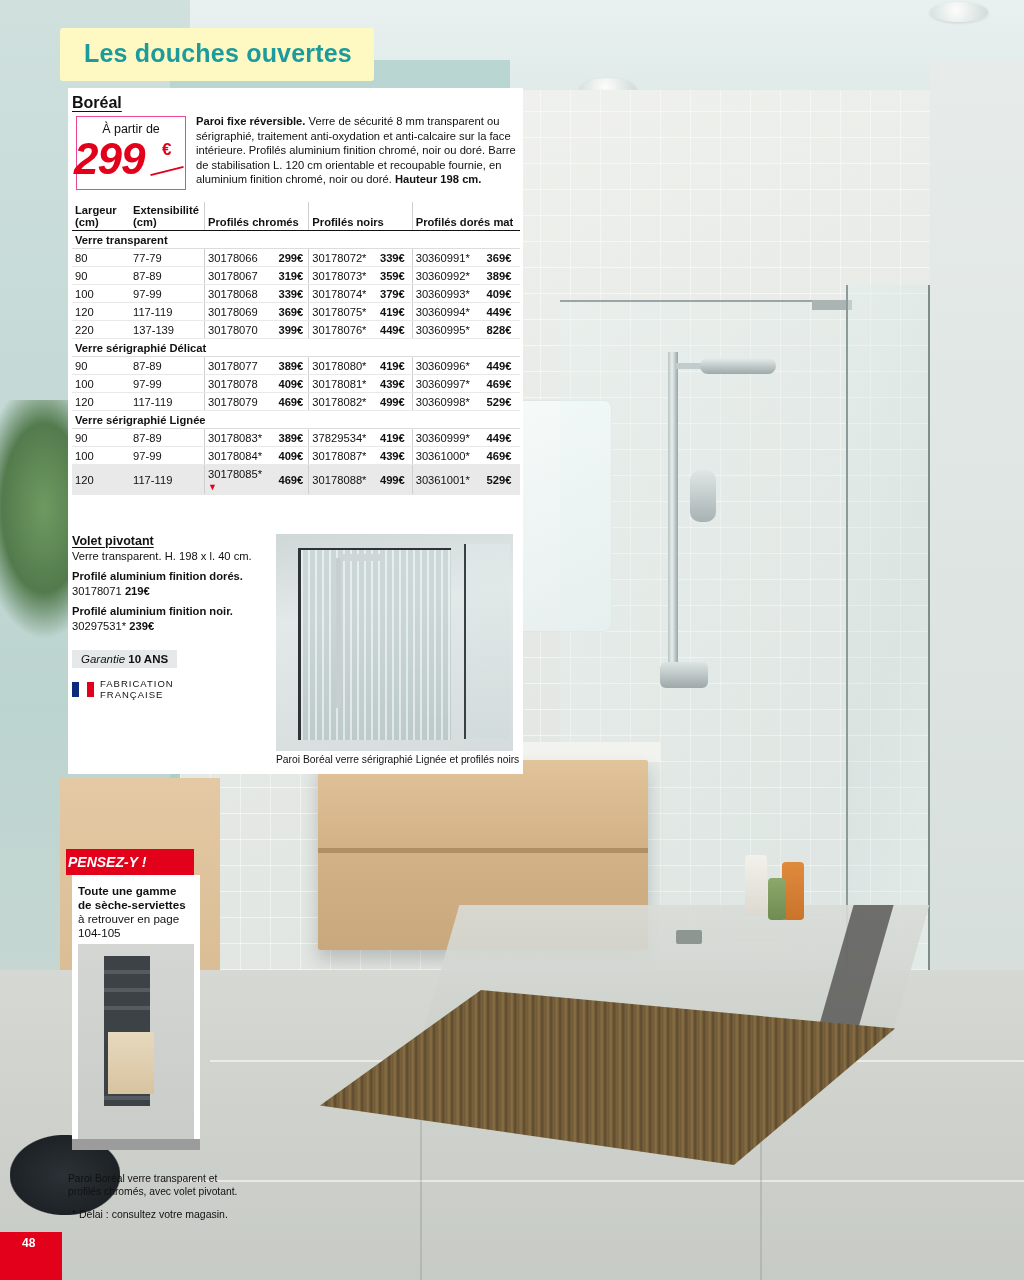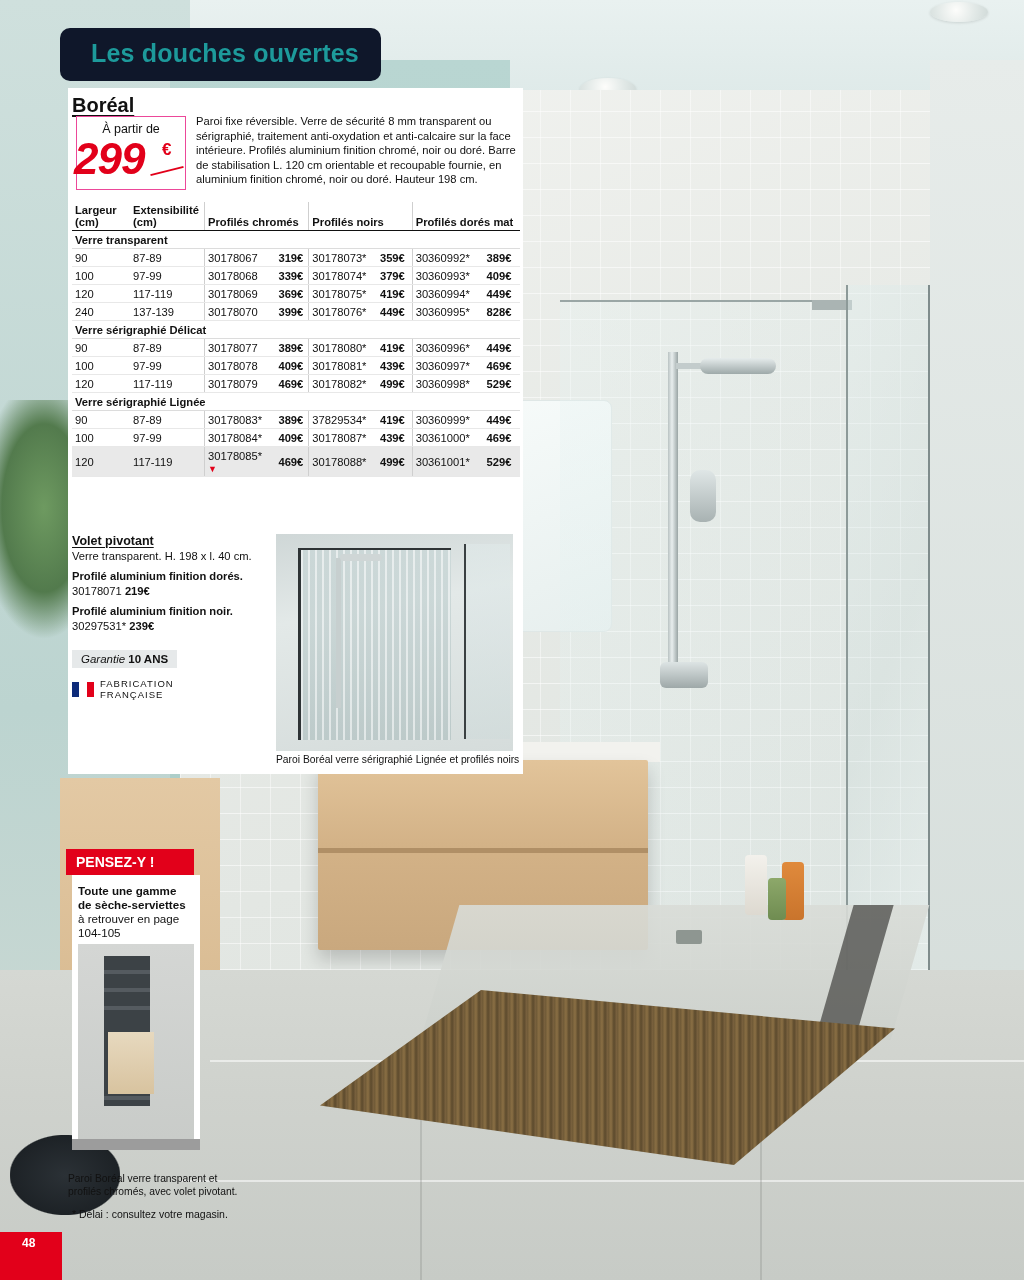--- a/index.html
+++ b/index.html
@@ -68,38 +68,38 @@
     background:radial-gradient(ellipse at 40% 45%,#5f8f4c 0%,#3f6a35 45%,rgba(63,106,53,0) 70%);
     opacity:.85;}
   .bottle{position:absolute;border-radius:4px;}
   .slippers{position:absolute;left:10px;top:1135px;width:110px;height:80px;
     background:radial-gradient(ellipse at 50% 50%,#2b3136 0%,#1d2226 70%,rgba(0,0,0,0) 72%);
     border-radius:40%;}
   .mat-dark{position:absolute;left:835px;top:905px;width:40px;height:130px;
     background:#4a4a47;transform:skewX(-16deg);opacity:.75;}
 
   
-  .title-box{position:absolute;left:60px;top:28px;background:#0f172a;padding:11px 22px 13px 31px;
-    border-radius:10px;}
+  .title-box{position:absolute;left:60px;top:28px;background:#fef9c3;padding:11px 22px 13px 24px;
+    border-radius:3px;}
   .title-box span{color:#1d9a9b;font-size:25px;font-weight:bold;letter-spacing:.2px;}
 
   .panel{position:absolute;left:68px;top:88px;width:455px;height:686px;background:#fff;}
-  .brand{position:absolute;left:72px;top:94px;font-size:20px;font-weight:bold;color:#111;
+  .brand{position:absolute;left:72px;top:94px;font-size:16px;font-weight:bold;color:#111;
     text-decoration:underline;text-underline-offset:3px;}
 
   .price-box{position:absolute;left:76px;top:116px;width:108px;height:72px;border:1px solid #ec4899;}
   .price-box .from{font-size:12.5px;color:#111;text-align:center;display:block;margin-top:5px;}
   .price-big{position:absolute;left:74px;top:134px;font-size:44px;font-weight:bold;color:#e2001a;
     font-style:italic;letter-spacing:-1px;}
   .price-eur{position:absolute;left:162px;top:140px;font-size:17px;font-weight:bold;color:#e2001a;}
   .price-strike{position:absolute;left:150px;top:170px;width:34px;height:2px;background:#e2001a;
     transform:rotate(-14deg);}
 
   .desc{position:absolute;left:196px;top:114px;width:322px;font-size:11.2px;line-height:14.6px;color:#111;}
-  .desc b{font-weight:normal;}
+  .desc b{font-weight:bold;}
 
   table.tbl{position:absolute;left:72px;top:202px;width:448px;border-collapse:collapse;
     font-size:11.2px;color:#111;}
   table.tbl th{font-weight:bold;font-size:11.2px;text-align:left;padding:2px 3px;vertical-align:bottom;}
   table.tbl td{padding:2.5px 3px;}
   .hdr-row th{border-bottom:1px solid #111;padding-bottom:3px;}
   .sec td{font-weight:bold;border-top:1px solid #14b8a6;border-bottom:1px solid #dcdcdc;padding-top:3px;}
   .rowline td{border-bottom:1px solid #e8e8e8;}
   .price{font-weight:bold;}
   .vsep{border-left:1px solid #cfcfcf;}
@@ -125,22 +125,22 @@
                linear-gradient(180deg,rgba(200,214,214,.75),rgba(170,188,188,.6));
     border-left:3px solid #2e3335;border-top:2px solid #2e3335;}
   .pp-head{position:absolute;left:64px;top:20px;width:42px;height:7px;border-radius:4px;background:#cfd6d6;}
   .pp-col{position:absolute;left:60px;top:24px;width:5px;height:150px;background:#c7cfcf;}
   .pp-door{position:absolute;left:188px;top:10px;width:44px;height:195px;
     background:linear-gradient(180deg,rgba(225,235,235,.5),rgba(205,218,218,.45));
     border-left:2px solid #3a4042;}
   .caption{position:absolute;left:276px;top:754px;width:245px;font-size:10.3px;color:#111;}
 
   .pensez{position:absolute;left:66px;top:849px;width:128px;height:26px;background:#e2001a;}
-  .pensez span{color:#fff;font-weight:bold;font-size:14px;line-height:26px;padding-left:10px;
-    }
+  .pensez span{color:#fff;font-weight:bold;font-size:14px;line-height:26px;padding-left:2px;
+    font-style:italic;}
   .pensez-card{position:absolute;left:72px;top:875px;width:128px;height:275px;background:#fff;}
   .pensez-txt{position:absolute;left:78px;top:884px;width:120px;font-size:11.6px;line-height:14px;color:#111;}
   .pensez-txt b{font-weight:bold;}
   .rad-photo{position:absolute;left:78px;top:944px;width:116px;height:195px;
     background:linear-gradient(180deg,#d4d6d4 0%,#c9ccc9 100%);overflow:hidden;}
   .rad-body{position:absolute;left:26px;top:12px;width:46px;height:150px;background:#3c4246;}
   .rad-bar{position:absolute;left:26px;width:46px;height:4px;background:#555b60;}
   .towel{position:absolute;left:30px;top:88px;width:46px;height:62px;
     background:linear-gradient(180deg,#e7d9bf,#d8c39f);}
   .pensez-foot{position:absolute;left:72px;top:1139px;width:128px;height:11px;background:#9c9c9c;}
@@ -220,20 +220,30 @@
       <th class="vsep" style="width:110px;" colspan="2">Profilés chromés</th>
       <th class="vsep" style="width:108px;margin-left:12px;" colspan="2">Profilés noirs</th>
       <th class="vsep" style="width:118px;" colspan="2">Profilés dorés mat</th>
     </tr>
   </thead>
   <tbody id="tbody">
       <tr class="sec">
         <td colspan="8">Verre transparent</td>
       </tr>
       <tr class="rowline">
+        <td>80</td>
+        <td>77-79</td>
+        <td class="vsep">30178066</td>
+        <td class="price">299€</td>
+        <td class="vsep">30178072*</td>
+        <td class="price">339€</td>
+        <td class="vsep">30360991*</td>
+        <td class="price">369€</td>
+      </tr>
+      <tr class="rowline">
         <td>90</td>
         <td>87-89</td>
         <td class="vsep">30178067</td>
         <td class="price">319€</td>
         <td class="vsep">30178073*</td>
         <td class="price">359€</td>
         <td class="vsep">30360992*</td>
         <td class="price">389€</td>
       </tr>
       <tr class="rowline">
@@ -250,21 +260,21 @@
         <td>120</td>
         <td>117-119</td>
         <td class="vsep">30178069</td>
         <td class="price">369€</td>
         <td class="vsep">30178075*</td>
         <td class="price">419€</td>
         <td class="vsep">30360994*</td>
         <td class="price">449€</td>
       </tr>
       <tr class="rowline">
-        <td>240</td>
+        <td>220</td>
         <td>137-139</td>
         <td class="vsep">30178070</td>
         <td class="price">399€</td>
         <td class="vsep">30178076*</td>
         <td class="price">449€</td>
         <td class="vsep">30360995*</td>
         <td class="price">828€</td>
       </tr>
       <tr class="sec">
         <td colspan="8">Verre sérigraphié Délicat</td>

